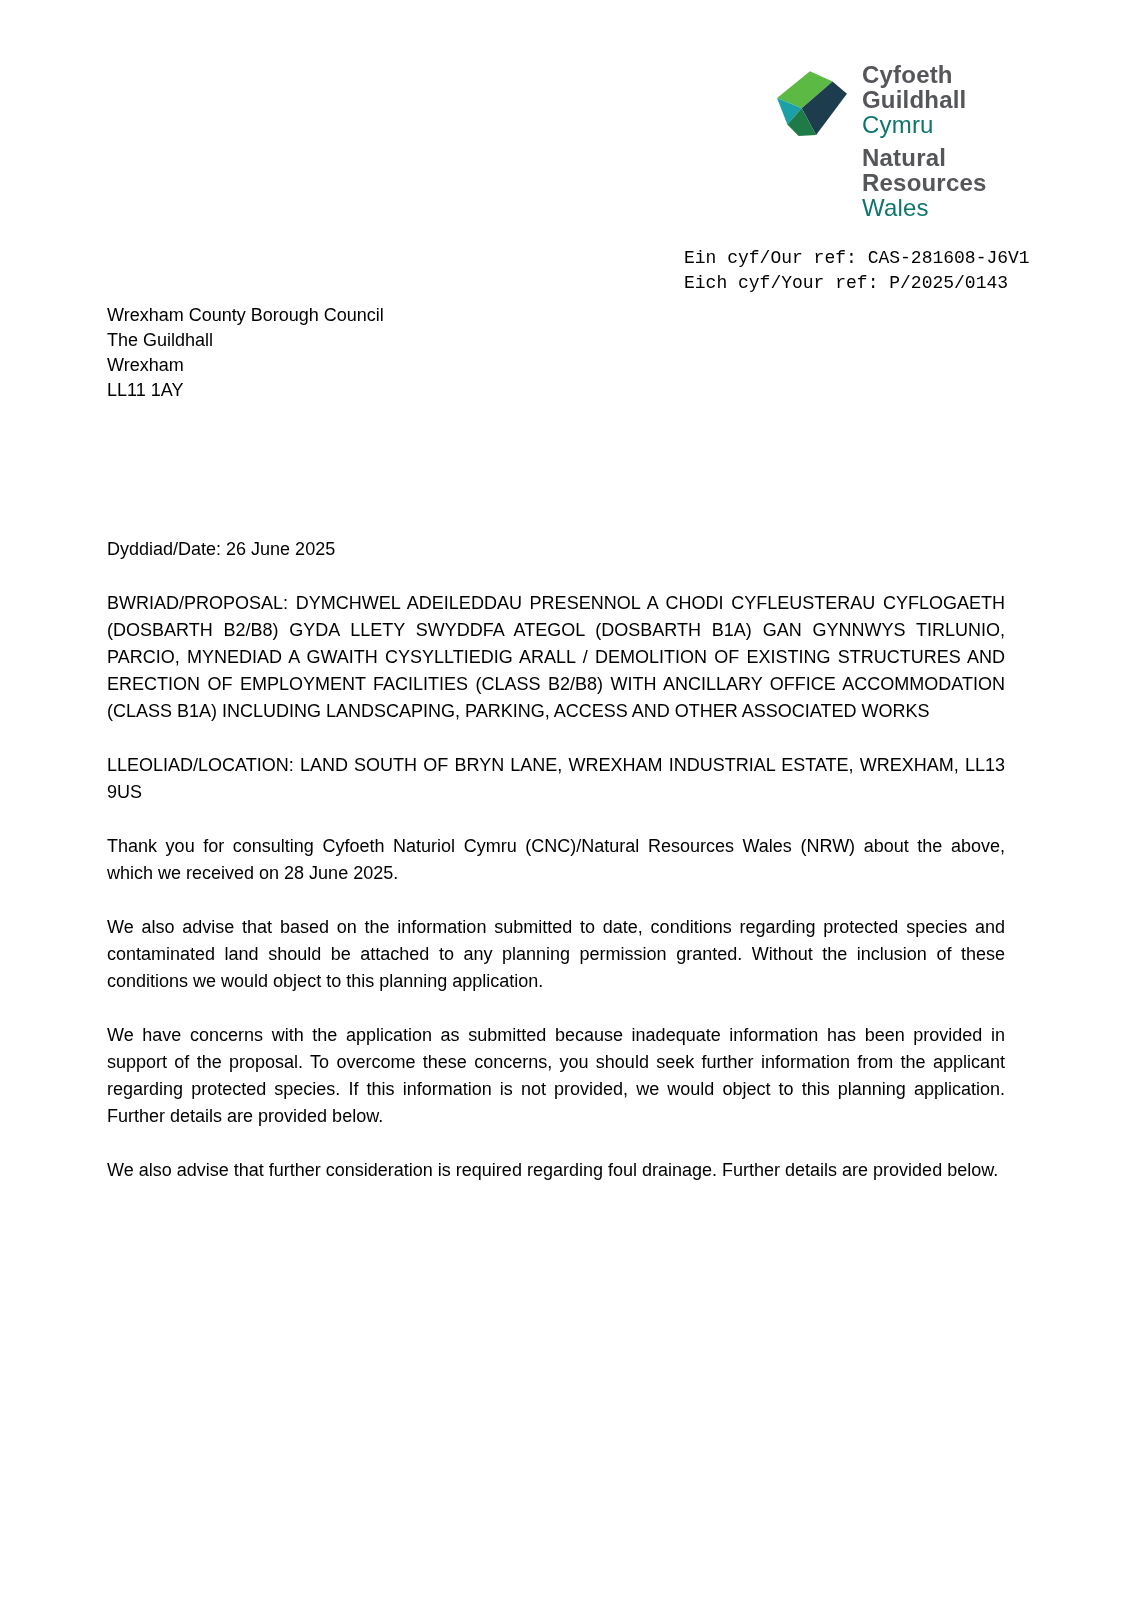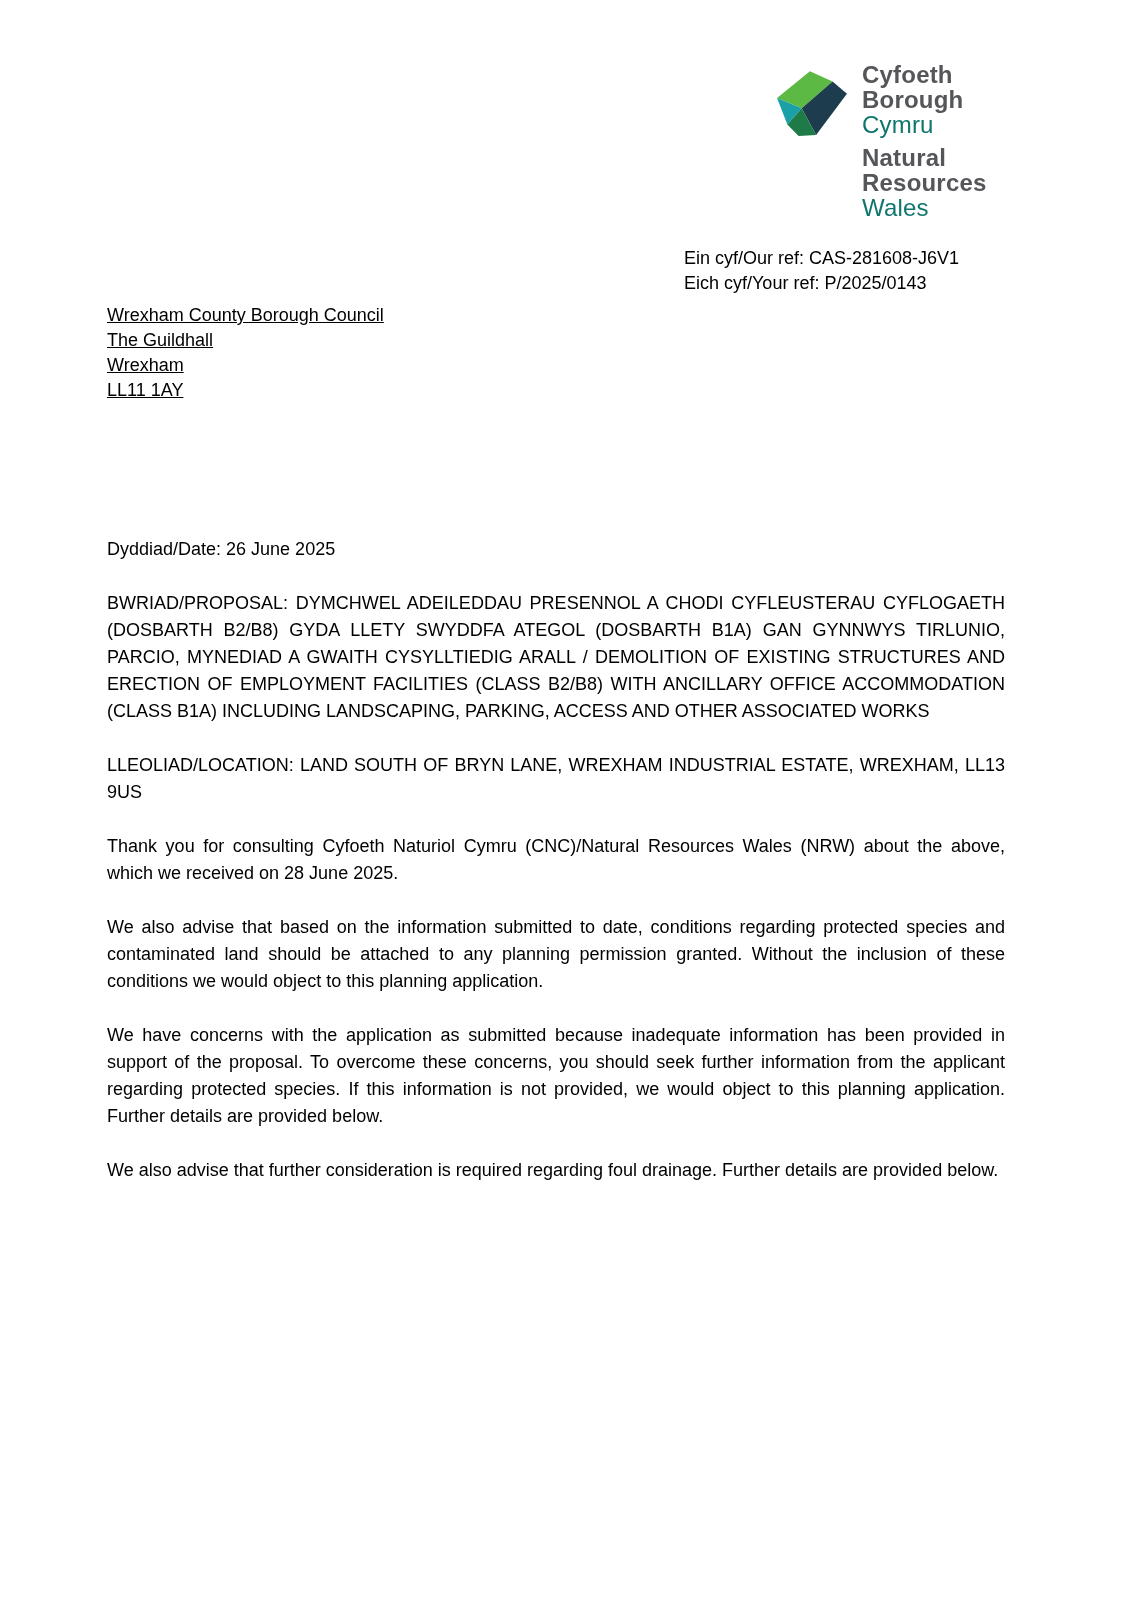--- a/index.html
+++ b/index.html
@@ -34,30 +34,30 @@
   .logo-line.light { font-weight: 400; color: #0f766e; }
   .logo-gap { height: 8px; }
 
   
   .refs {
     position: absolute;
     top: 246px;
     left: 684px;
     font-size: 18px;
     line-height: 25px;
+    font-family: Liberation Mono, monospace;
   }
 
   
   .recipient {
     position: absolute;
     top: 303px;
     left: 107px;
     font-size: 18px;
     line-height: 25px;
-    text-decoration: underline;
   }
 
   
   .letter-body {
     position: absolute;
     top: 528px;
     left: 107px;
     width: 898px;
     font-size: 18px;
     line-height: 27px;
@@ -72,21 +72,21 @@
 
   <div class="logo-block">
     <svg class="logo-mark" viewBox="0 0 72 68" xmlns="http://www.w3.org/2000/svg" aria-hidden="true">
       <polygon points="2,30 34,4 56,14 26,40" fill="#5cb943"></polygon>
       <polygon points="56,14 70,26 40,66 26,40" fill="#1d3d4f"></polygon>
       <polygon points="2,30 26,40 12,56" fill="#1ba0a8"></polygon>
       <polygon points="12,56 26,40 40,66 23,67" fill="#1e7a46"></polygon>
     </svg>
     <div class="logo-text">
       <div class="logo-line">Cyfoeth</div>
-      <div class="logo-line">Borough</div>
+      <div class="logo-line">Guildhall</div>
       <div class="logo-line light">Cymru</div>
       <div class="logo-gap"></div>
       <div class="logo-line">Natural</div>
       <div class="logo-line">Resources</div>
       <div class="logo-line light">Wales</div>
     </div>
   </div>
 
   <div class="refs">
     <div>Ein cyf/Our ref: CAS-281608-J6V1</div>

